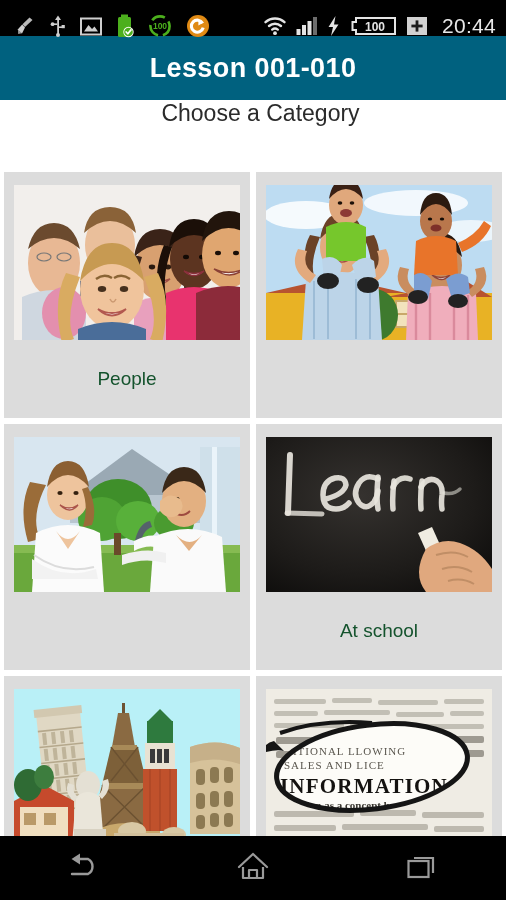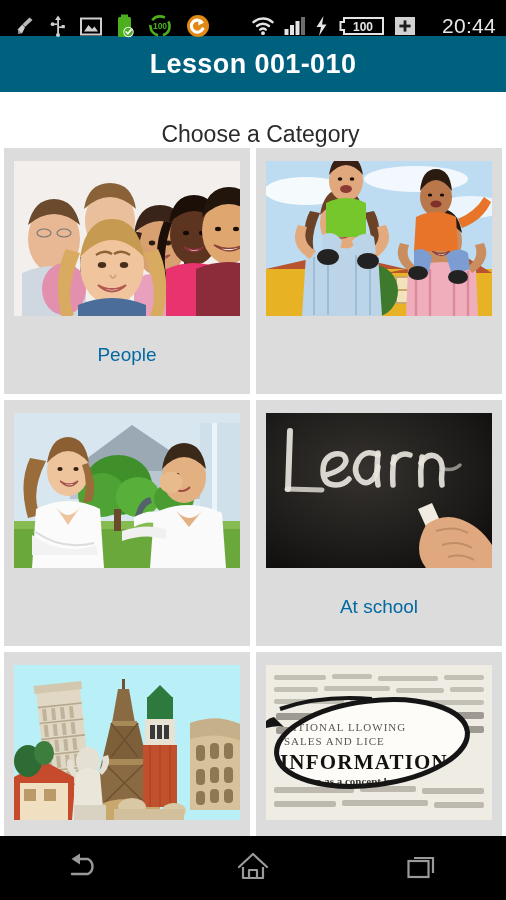--- a/index.html
+++ b/index.html
@@ -38,45 +38,45 @@
   .status-right {
     display: flex;
     align-items: center;
     gap: 9px;
   }
   .sicon { display: block; line-height: 0; }
   .clock {
     color: #e8e8e8;
     font-size: 21px;
     letter-spacing: 0.3px;
-    margin-left: 17px;
+    margin-left: 5px;
     font-family: "Liberation Sans", sans-serif;
   }
 
   
   .title-bar {
-    height: 56px;
+    height: 64px;
     background: #00617f;
     display: flex;
     align-items: center;
     justify-content: center;
   }
   .title-text {
     color: #ffffff;
     font-size: 27px;
     font-weight: bold;
     letter-spacing: 0.4px;
   }
 
   
   .subtitle-wrap {
-    height: 56px;
+    height: 72px;
     background: #ffffff;
     display: flex;
-    align-items: flex-end;
+    align-items: flex-start;
     justify-content: center;
     margin-left: 15px;
   }
   .subtitle-text {
     color: #2b2b2b;
     font-size: 23px;
   }
 
   
   .grid {
@@ -106,21 +106,21 @@
     position: relative;
     overflow: hidden;
     background: #cfcfcf;
   }
   .card-thumb svg { display: block; width: 100%; height: 100%; }
   .card-label {
     flex: 1;
     display: flex;
     align-items: center;
     justify-content: center;
-    color: #0369a1;
+    color: #14532d;
     font-size: 19px;
     text-align: center;
     padding: 4px 6px;
     line-height: 1.1;
   }
 
   
   .nav-bar {
     position: absolute;
     left: 0;

